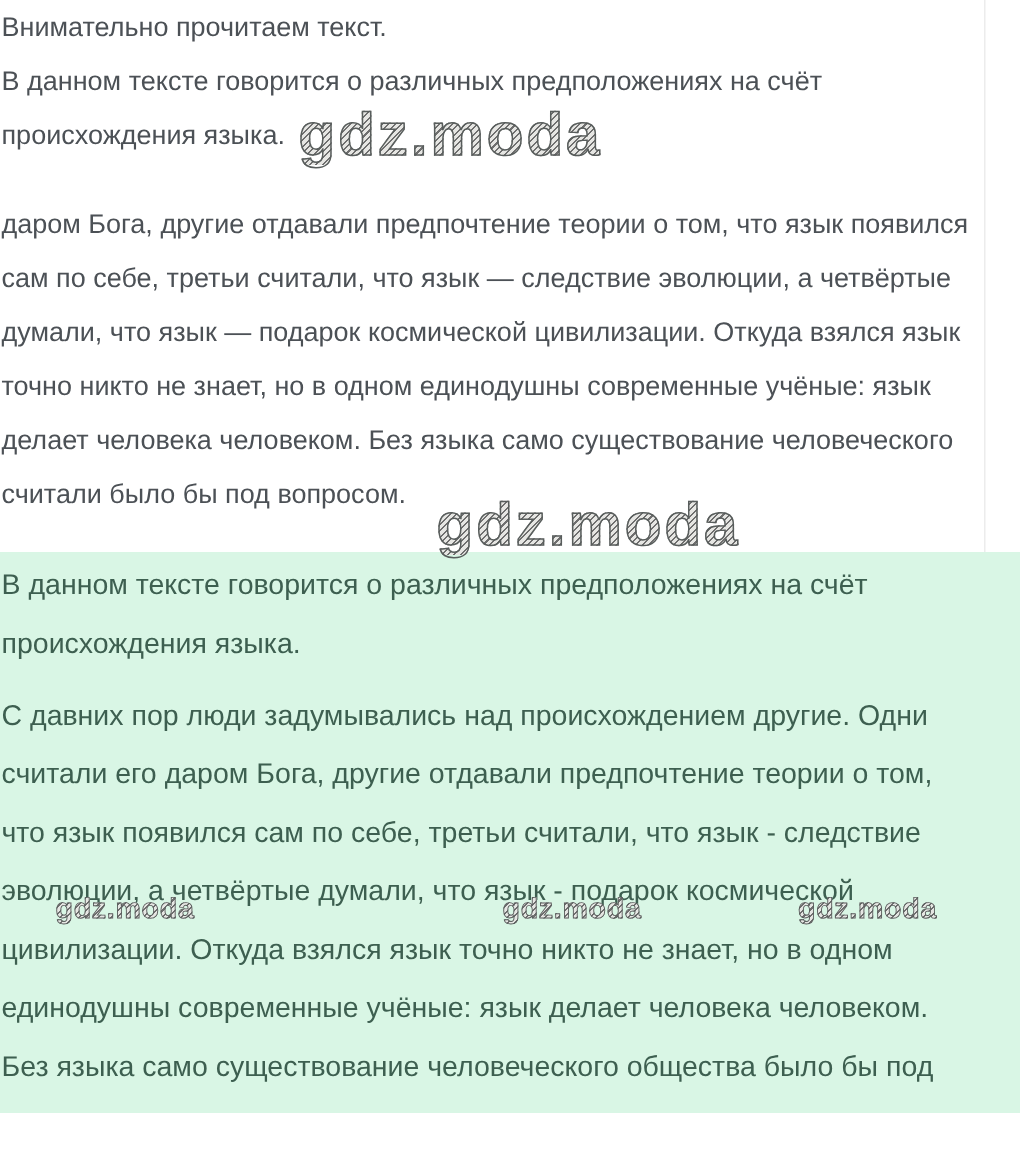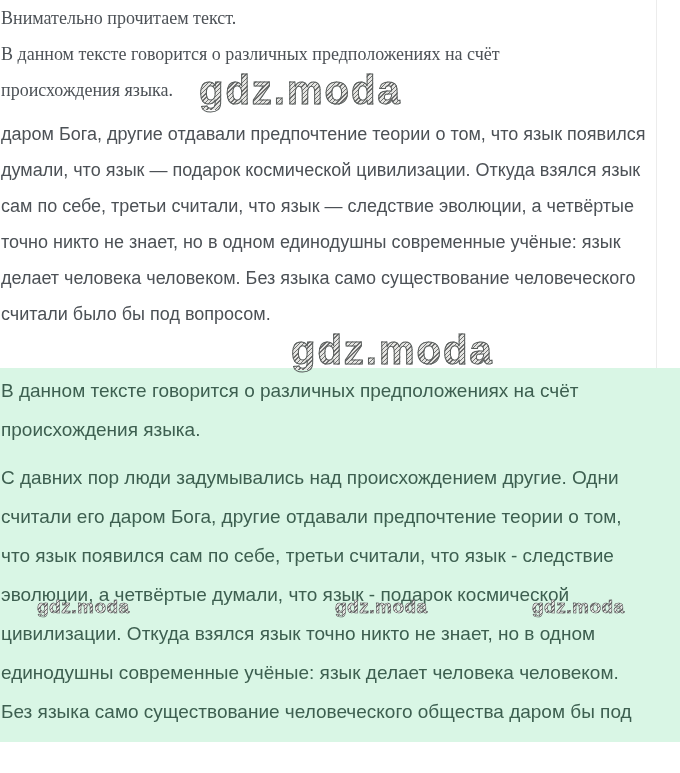--- a/index.html
+++ b/index.html
@@ -14,21 +14,21 @@
   }
 
   
   .task-text { position: absolute; top: 0; left: 1px; width: 679px; }
   .task-text .line {
     line-height: 36px;
     font-size: 18px;
     color: #4c5156;
     white-space: nowrap;
   }
-  .intro-block { margin: 0 0 8px 0; font-family: Liberation Serif, serif; }
+  .intro-block { margin: 0 0 23px 0; }
 
   
   .answer-block {
     position: absolute;
     top: 368px;
     left: 0;
     width: 680px;
     height: 374px;
     background: #d9f6e5;
     box-sizing: border-box;
@@ -86,41 +86,41 @@
 <div class="screen">
 
   <div class="task-text">
     <div class="intro-block">
       <div class="line">Внимательно прочитаем текст.</div>
       <div class="line">В данном тексте говорится о различных предположениях на счёт</div>
       <div class="line">происхождения языка.</div>
     </div>
     <div class="source-block">
       <div class="line">даром Бога, другие отдавали предпочтение теории о том, что язык появился</div>
+      <div class="line">сам по себе, третьи считали, что язык — следствие эволюции, а четвёртые</div>
       <div class="line">думали, что язык — подарок космической цивилизации. Откуда взялся язык</div>
-      <div class="line">сам по себе, третьи считали, что язык — следствие эволюции, а четвёртые</div>
       <div class="line">точно никто не знает, но в одном единодушны современные учёные: язык</div>
       <div class="line">делает человека человеком. Без языка само существование человеческого</div>
       <div class="line">считали было бы под вопросом.</div>
     </div>
   </div>
 
   <div class="answer-block">
     <div class="answer-para1">
       <div class="line">В данном тексте говорится о различных предположениях на счёт</div>
       <div class="line">происхождения языка.</div>
     </div>
     <div class="answer-para2">
       <div class="line">С давних пор люди задумывались над происхождением другие. Одни</div>
       <div class="line">считали его даром Бога, другие отдавали предпочтение теории о том,</div>
       <div class="line">что язык появился сам по себе, третьи считали, что язык - следствие</div>
       <div class="line">эволюции, а четвёртые думали, что язык - подарок космической</div>
       <div class="line">цивилизации. Откуда взялся язык точно никто не знает, но в одном</div>
       <div class="line">единодушны современные учёные: язык делает человека человеком.</div>
-      <div class="line">Без языка само существование человеческого общества даром бы под</div>
+      <div class="line">Без языка само существование человеческого общества было бы под</div>
     </div>
 
     <span class="wm wm-small wm-s1">gdz.moda</span>
     <span class="wm wm-small wm-s2">gdz.moda</span>
     <span class="wm wm-small wm-s3">gdz.moda</span>
   </div>
 
   <span class="wm wm-large wm-large-1">gdz.moda</span>
   <span class="wm wm-large wm-large-2">gdz.moda</span>
 

